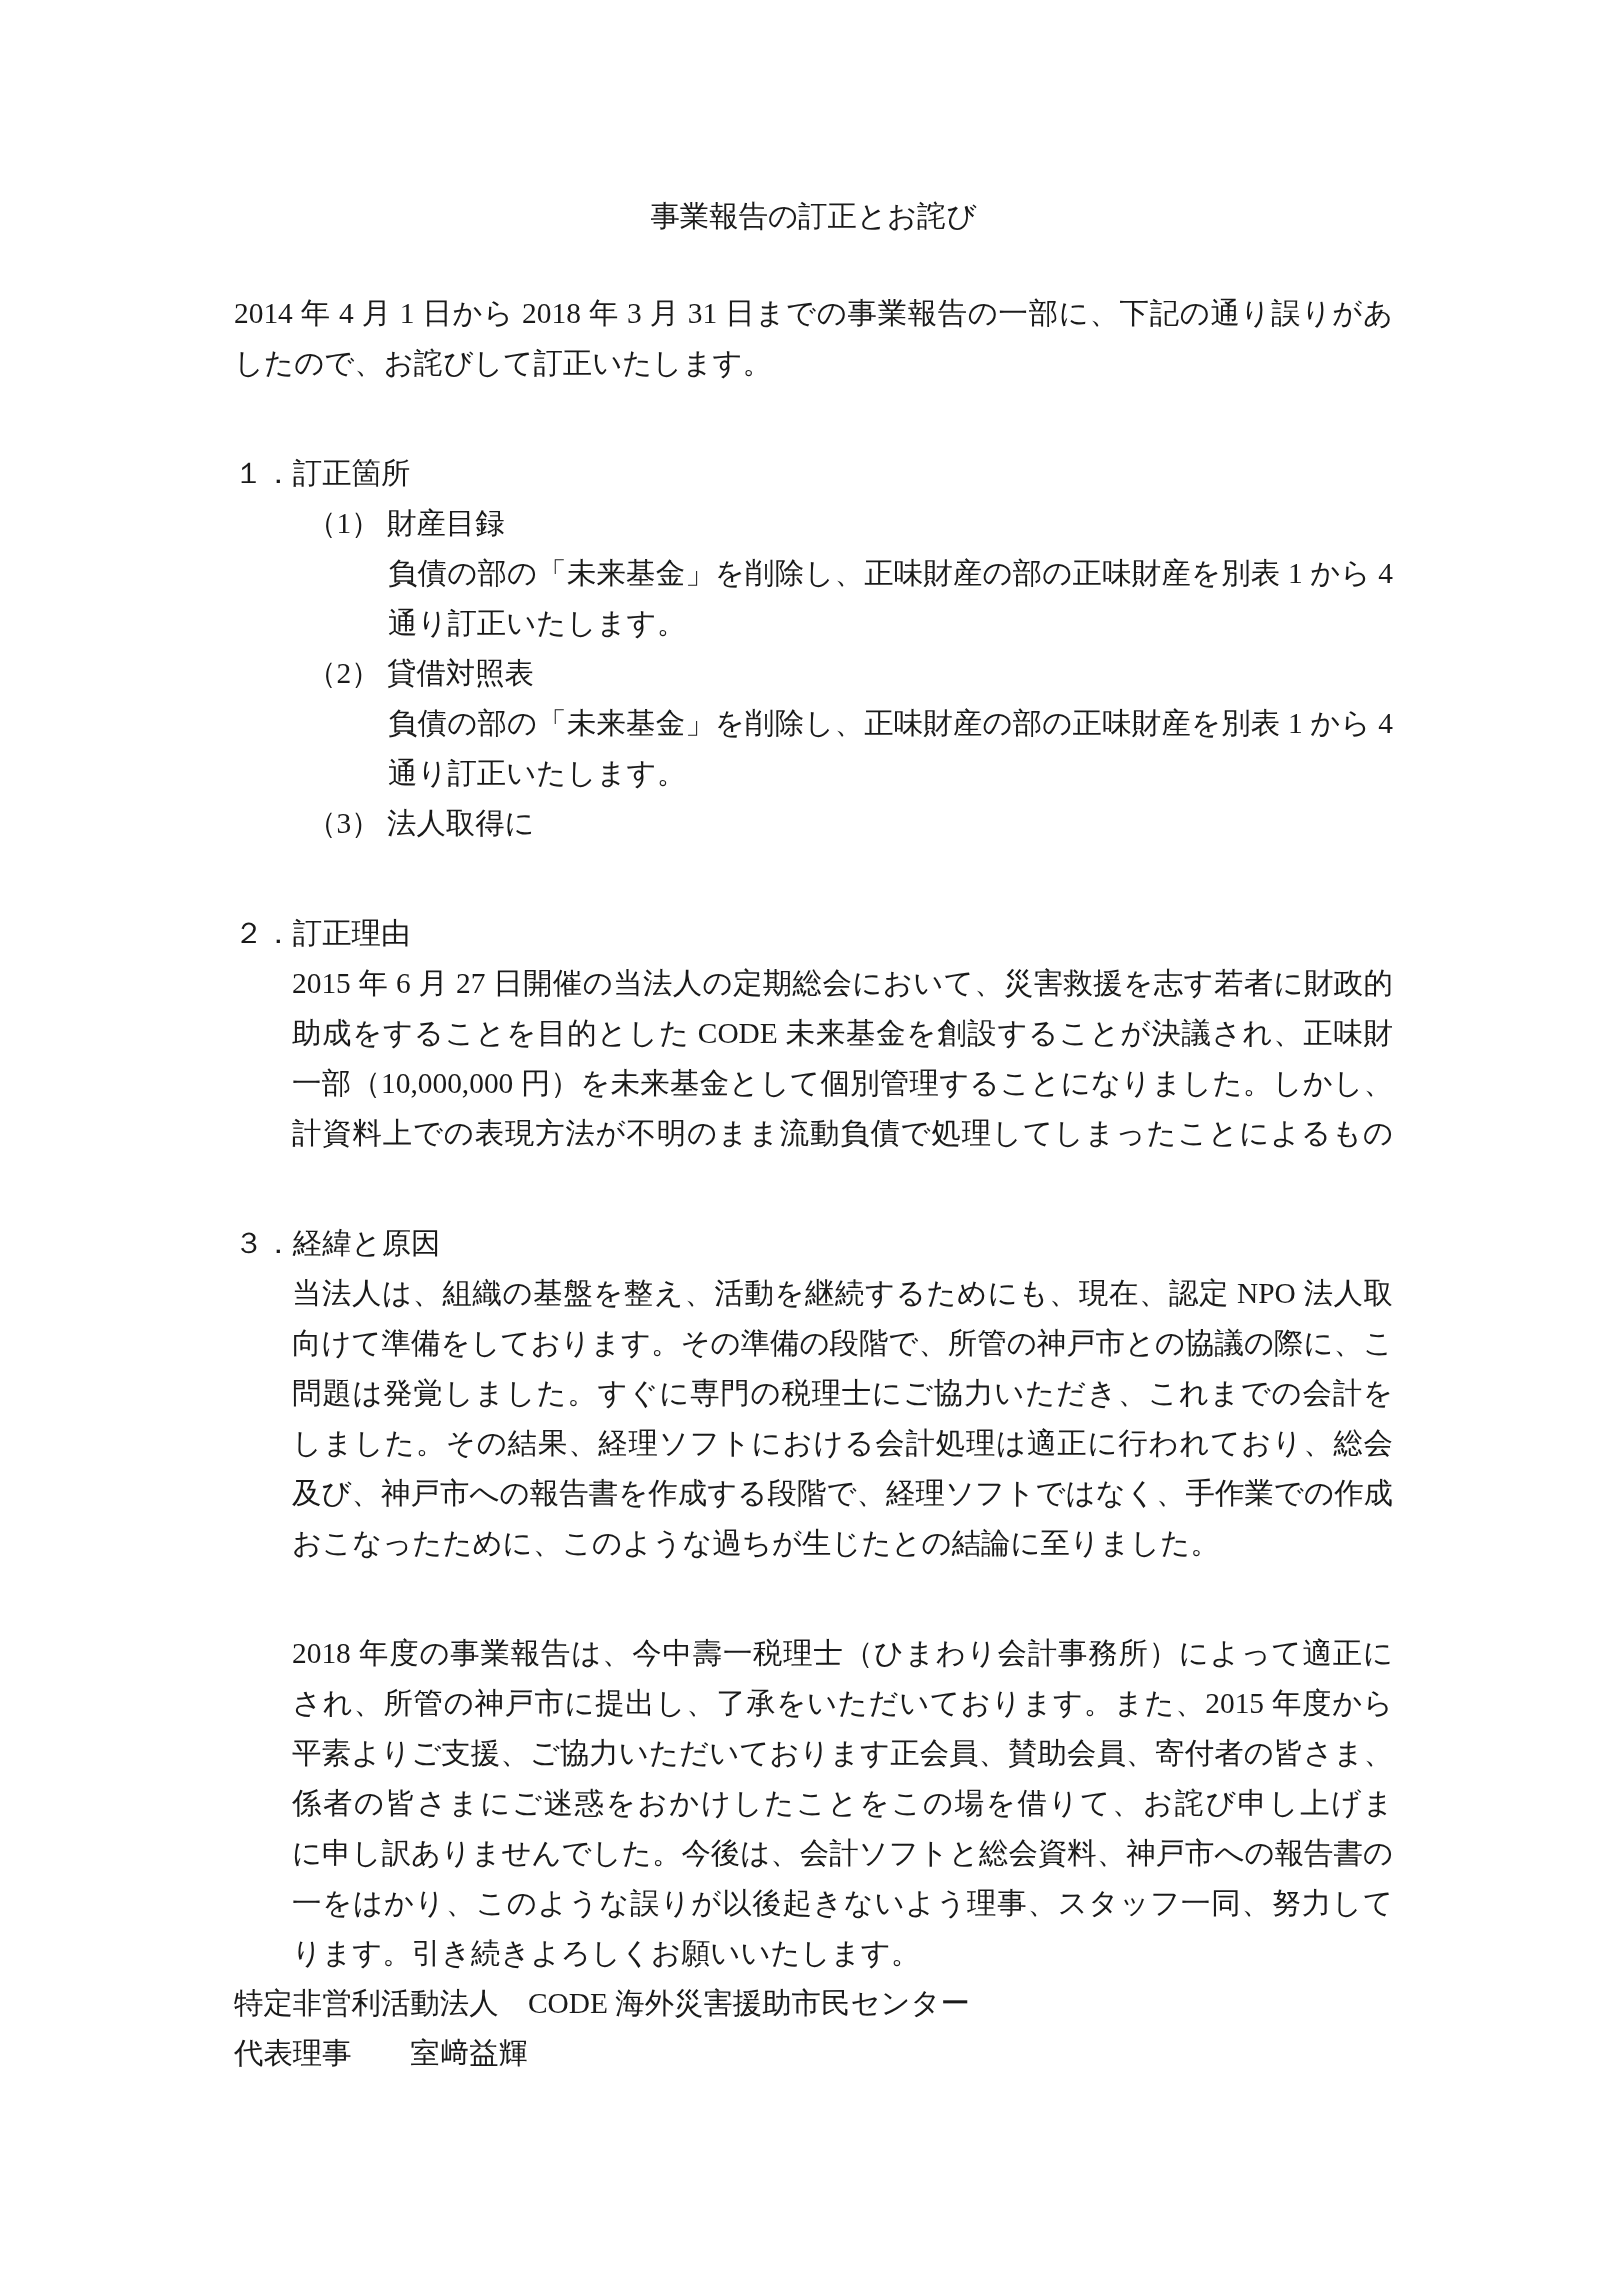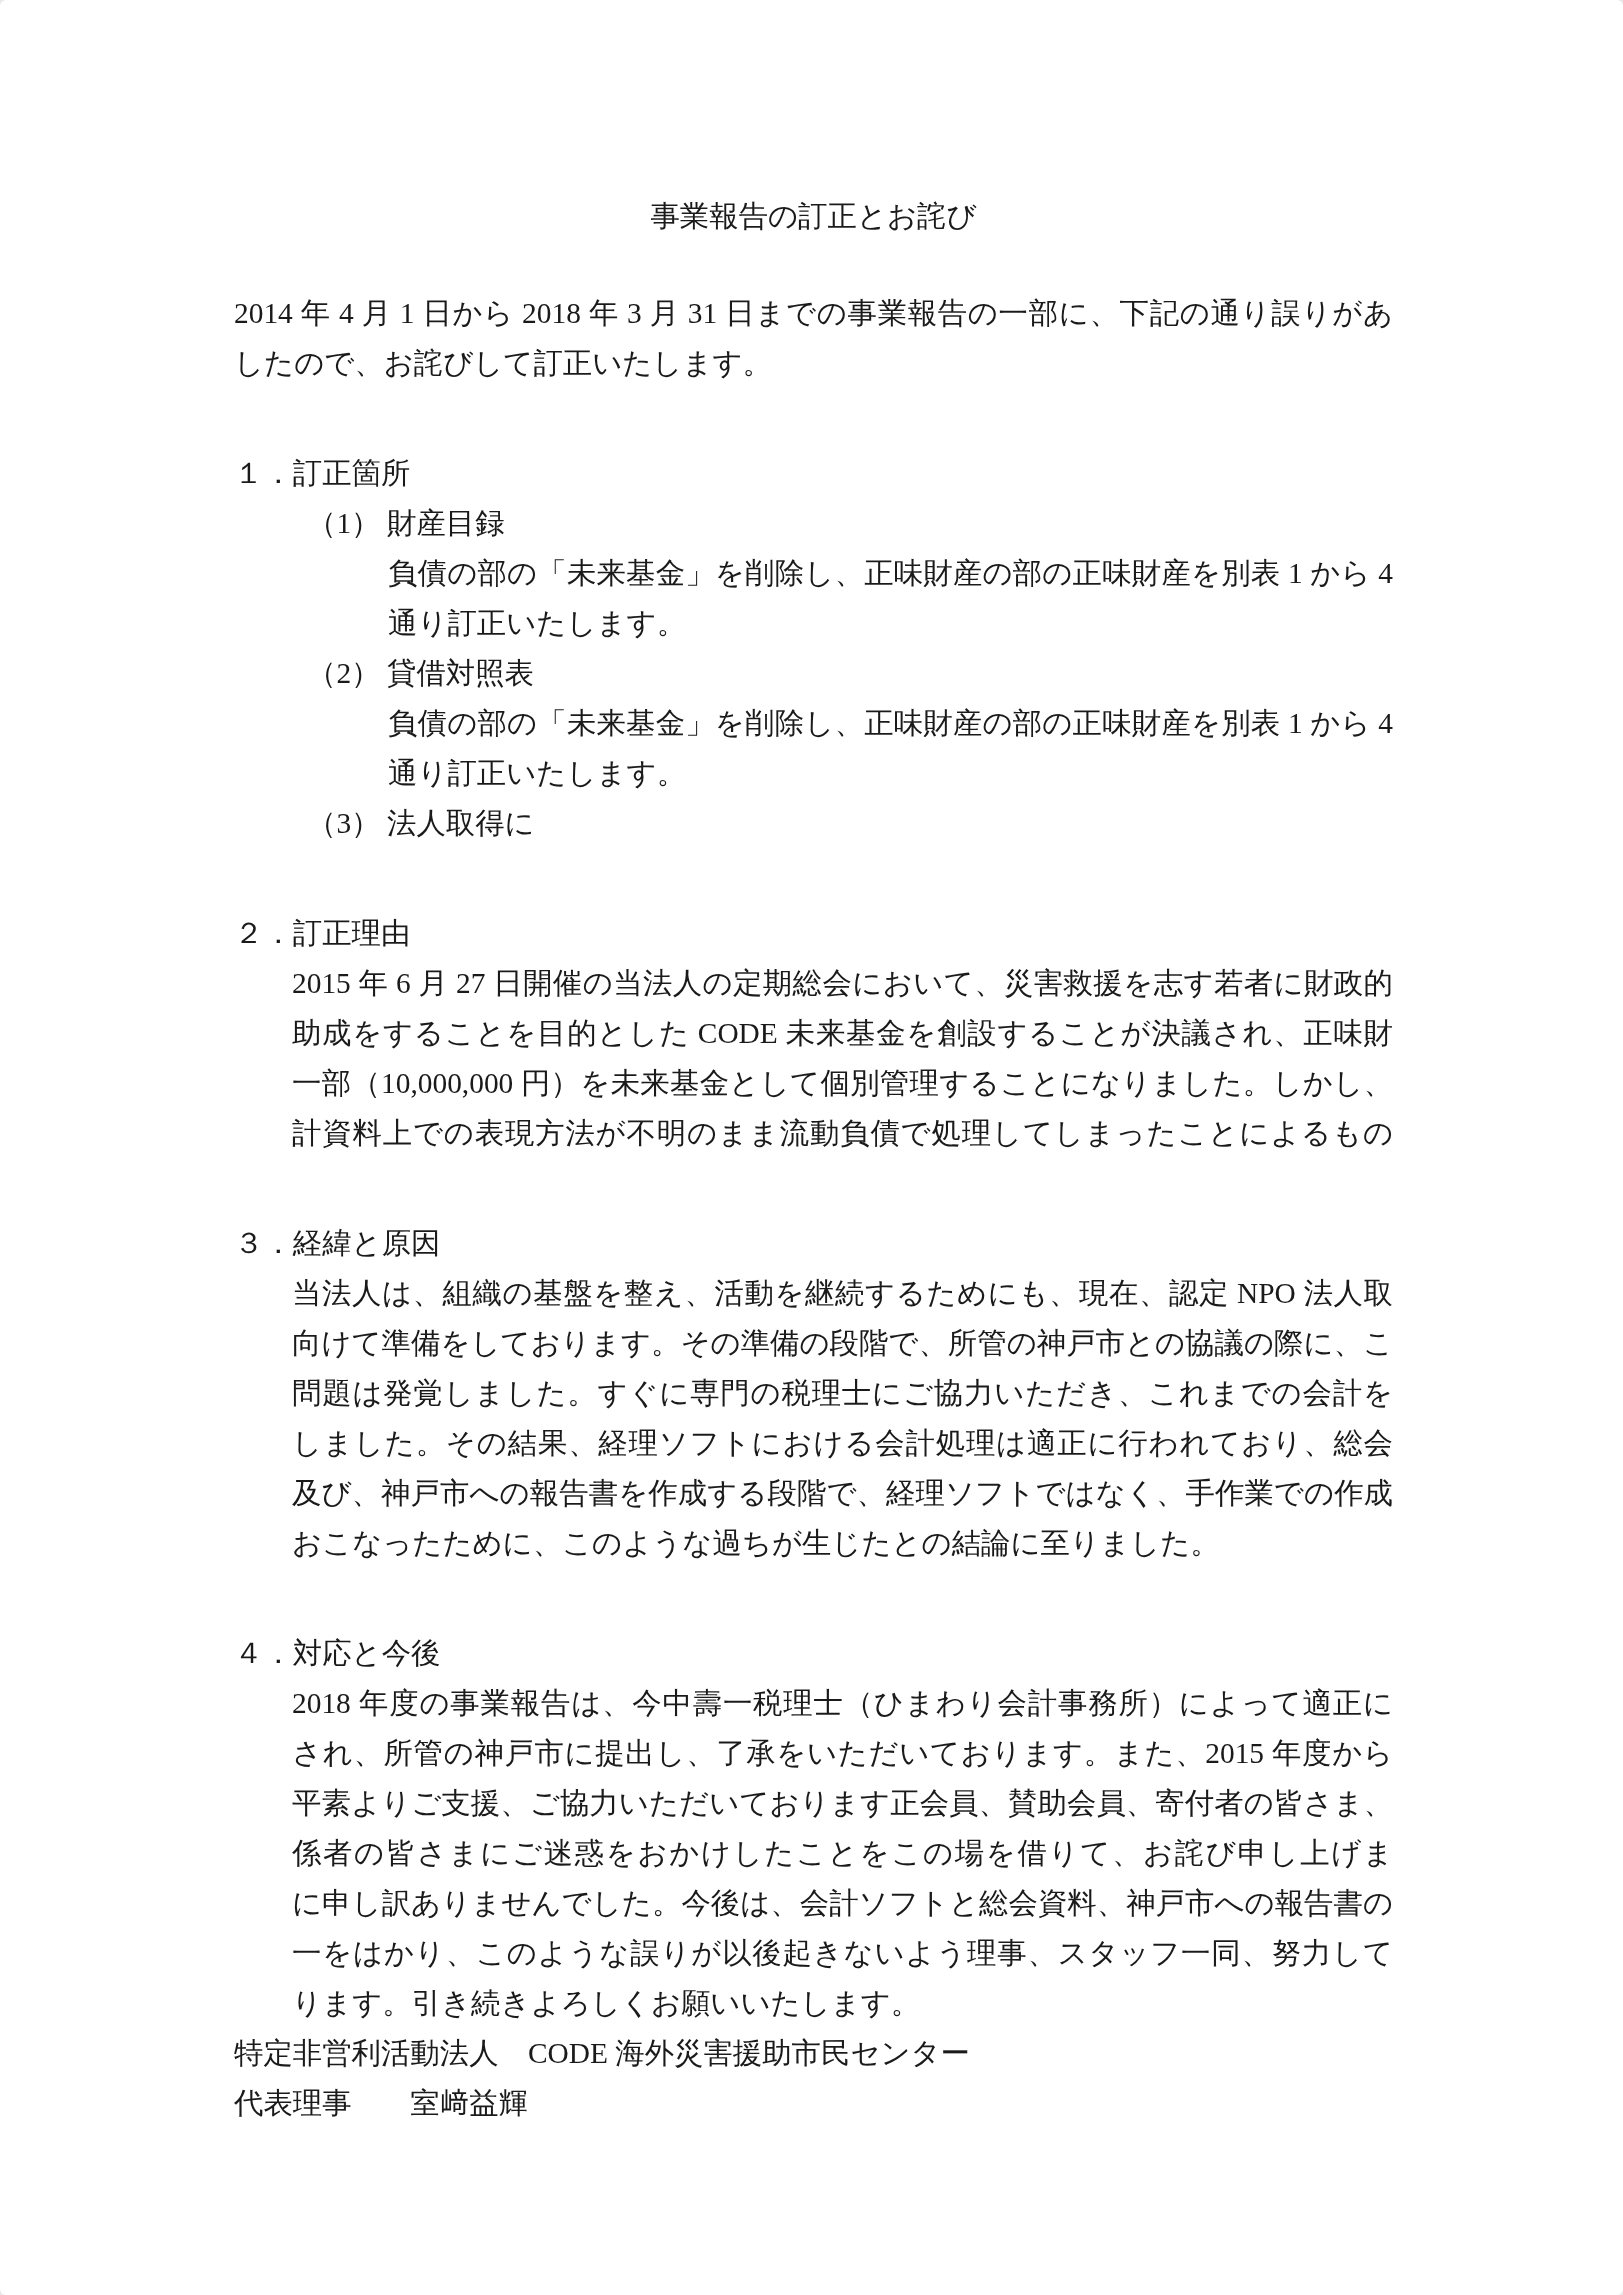--- a/index.html
+++ b/index.html
@@ -8,21 +8,20 @@
     width: 1623px;
     height: 2295px;
     margin: 0 auto;
     background: #ffffff;
     color: #1a1a1a;
     font-family: "Liberation Serif", "DejaVu Serif", serif;
     font-size: 29.4px;
     box-sizing: border-box;
     padding: 191px 230px 0 234px;
     overflow: hidden;
-    border-radius: 6px;
   }
   .line {
     line-height: 50px;
     height: 50px;
     overflow: hidden;
     white-space: nowrap;
   }
   .fill {
     white-space: normal;
     text-align: justify;
@@ -88,21 +87,20 @@
     <div class="line">３．経緯と原因</div>
     <div class="line fill sec-body">当法人は、組織の基盤を整え、活動を継続するためにも、現在、認定 NPO 法人取得に</div>
     <div class="line fill sec-body">向けて準備をしております。その準備の段階で、所管の神戸市との協議の際に、この</div>
     <div class="line fill sec-body">問題は発覚しました。すぐに専門の税理士にご協力いただき、これまでの会計を調査</div>
     <div class="line fill sec-body">しました。その結果、経理ソフトにおける会計処理は適正に行われており、総会資料</div>
     <div class="line fill sec-body">及び、神戸市への報告書を作成する段階で、経理ソフトではなく、手作業での作成で</div>
     <div class="line sec-body">おこなったために、このような過ちが生じたとの結論に至りました。</div>
   </div>
 
   <div class="section">
-    <div class="line">４．対応と今後</div>
     <div class="line fill sec-body">2018 年度の事業報告は、今中壽一税理士（ひまわり会計事務所）によって適正に訂正</div>
     <div class="line fill sec-body">され、所管の神戸市に提出し、了承をいただいております。また、2015 年度から過去</div>
     <div class="line fill sec-body">平素よりご支援、ご協力いただいております正会員、賛助会員、寄付者の皆さま、関</div>
     <div class="line fill sec-body">係者の皆さまにご迷惑をおかけしたことをこの場を借りて、お詫び申し上げます。誠</div>
     <div class="line fill sec-body">に申し訳ありませんでした。今後は、会計ソフトと総会資料、神戸市への報告書の統</div>
     <div class="line fill sec-body">一をはかり、このような誤りが以後起きないよう理事、スタッフ一同、努力してまい</div>
     <div class="line sec-body">ります。引き続きよろしくお願いいたします。</div>
   </div>
 
   <div>

